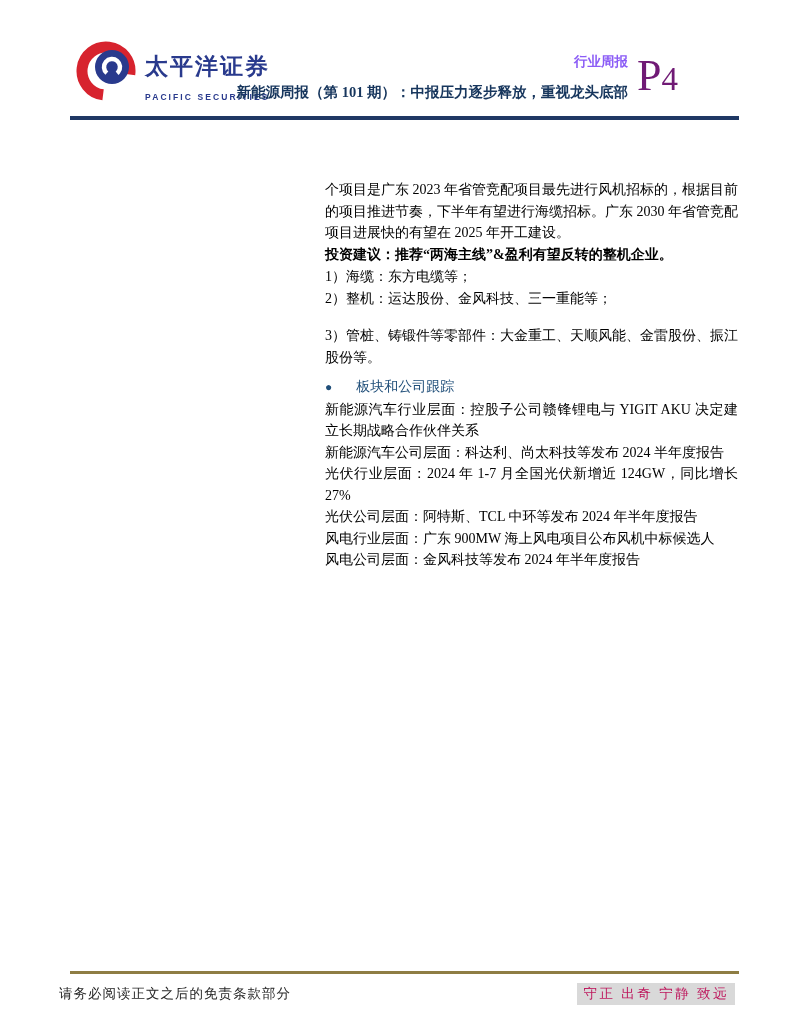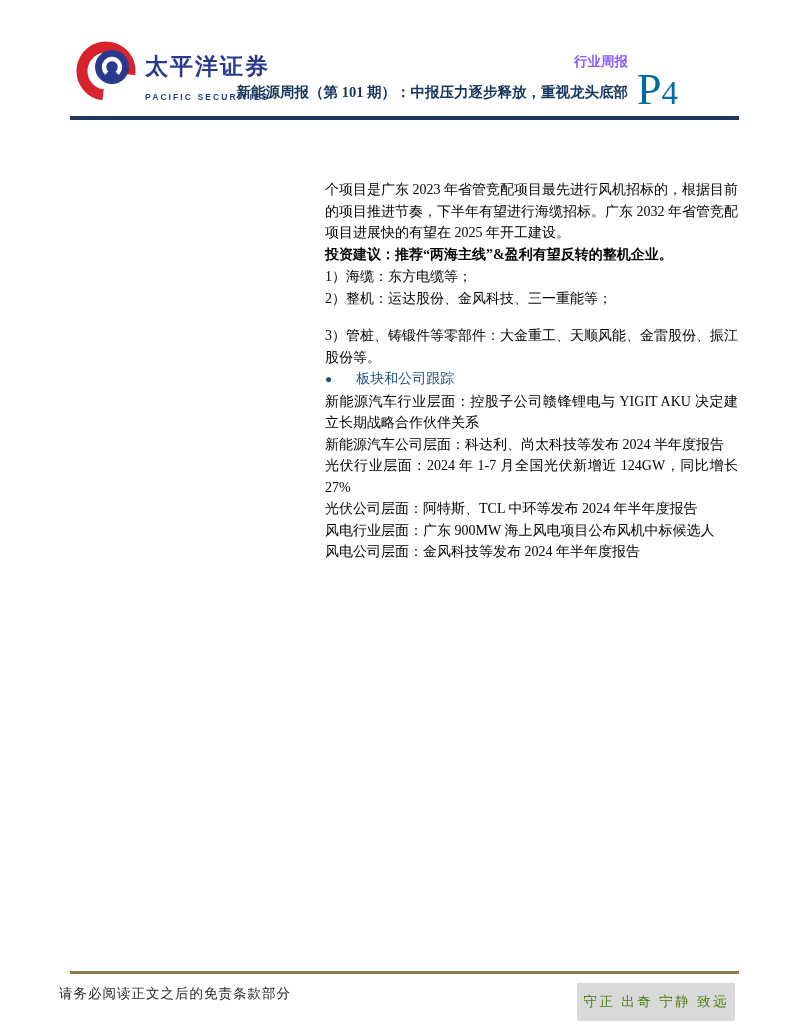--- a/index.html
+++ b/index.html
@@ -22,54 +22,54 @@
   }
   .logo-en {
     font-size:8.5px; font-weight:bold; color:#293A8D;
     letter-spacing:2.1px; margin-top:13px; white-space:nowrap;
     font-family:"Liberation Sans","DejaVu Sans",sans-serif;
   }
   .header-right { position:absolute; right:163px; top:53px; text-align:right; }
   .report-type { color:#8b5cf6; font-weight:bold; font-size:13.5px; }
   .report-title { color:#17365D; font-weight:bold; font-size:14.5px; margin-top:12px; white-space:nowrap; }
   .page-num {
-    position:absolute; left:637px; top:68px;
-    color:#0369a1; font-family:"Liberation Serif","DejaVu Serif",serif;
+    position:absolute; left:637px; top:54px;
+    color:#701a75; font-family:"Liberation Serif","DejaVu Serif",serif;
     line-height:1;
   }
   .page-num .big { font-size:44px; }
   .page-num .small { font-size:33px; }
   .header-rule { position:absolute; left:70px; top:116px; width:669px; height:4px; background:#1F3864; }
 
   
   .content {
     position:absolute; left:325px; top:179px; width:413px;
     font-size:14px; line-height:21.5px; color:#000000;
   }
   .para { text-align:justify; }
   .bold-line { font-weight:bold; }
   .list-line { margin-top:0.5px; }
   .list-line.gap { margin-top:16px; text-align:justify; }
-  .section-row { color:#1F4E79; }
+  .section-row { margin-top:8px; color:#1F4E79; }
   .section-row .dot { font-size:12px; margin-right:24px; }
   .track-line { text-align:justify; }
   .risk-row { margin-top:15px; }
   .risk-label { color:#365F91; }
   .risk-text { color:#000000; }
 
   
   .footer-rule { position:absolute; left:70px; top:971px; width:669px; height:3px; background:#8E7D44; }
   .footer-disclaimer {
     position:absolute; left:59px; top:985px;
     font-size:13.5px; color:#262626; letter-spacing:1px;
   }
   .footer-motto {
     position:absolute; right:56px; top:983px;
-    background:#D9D9D9; color:#4d7c0f;
-    font-size:13.5px; padding:10px 6px; letter-spacing:2.5px; white-space:nowrap;
+    background:#D9D9D9; color:#be185d;
+    font-size:13.5px; padding:2px 6px; letter-spacing:2.5px; white-space:nowrap;
   }
 </style>
 </head>
 <body>
 
 <div class="page">
 
   <div class="logo-wrap">
     <svg class="logo-icon" viewBox="0 0 64 64">
       <circle cx="30" cy="33" r="24" fill="none" stroke="#D7232E" stroke-width="11" stroke-dasharray="113 38" transform="rotate(97 30 33)"></circle>
@@ -85,21 +85,21 @@
   <div class="header-right">
     <div class="report-type">行业周报</div>
     <div class="report-title">新能源周报（第 101 期）：中报压力逐步释放，重视龙头底部</div>
   </div>
 
   <div class="page-num"><span class="big">P</span><span class="small">4</span></div>
 
   <div class="header-rule"></div>
 
   <div class="content">
-    <div class="para">个项目是广东 2023 年省管竞配项目最先进行风机招标的，根据目前的项目推进节奏，下半年有望进行海缆招标。广东 2032 年省管竞配项目进展快的有望在 2025 年开工建设。</div>
+    <div class="para">个项目是广东 2023 年省管竞配项目最先进行风机招标的，根据目前的项目推进节奏，下半年有望进行海缆招标。广东 2030 年省管竞配项目进展快的有望在 2025 年开工建设。</div>
     <div class="bold-line">投资建议：推荐“两海主线”&amp;盈利有望反转的整机企业。</div>
     <div class="list-line">1）海缆：东方电缆等；</div>
     <div class="list-line">2）整机：运达股份、金风科技、三一重能等；</div>
     <div class="list-line gap">3）管桩、铸锻件等零部件：大金重工、天顺风能、金雷股份、振江股份等。</div>
     <div class="section-row">
       <span class="dot">●</span><span>板块和公司跟踪</span>
     </div>
     <div class="track-line">新能源汽车行业层面：控股子公司赣锋锂电与 YIGIT AKU 决定建立长期战略合作伙伴关系</div>
     <div class="track-line">新能源汽车公司层面：科达利、尚太科技等发布 2024 半年度报告</div>
     <div class="track-line">光伏行业层面：2024 年 1-7 月全国光伏新增近 124GW，同比增长 27%</div>

